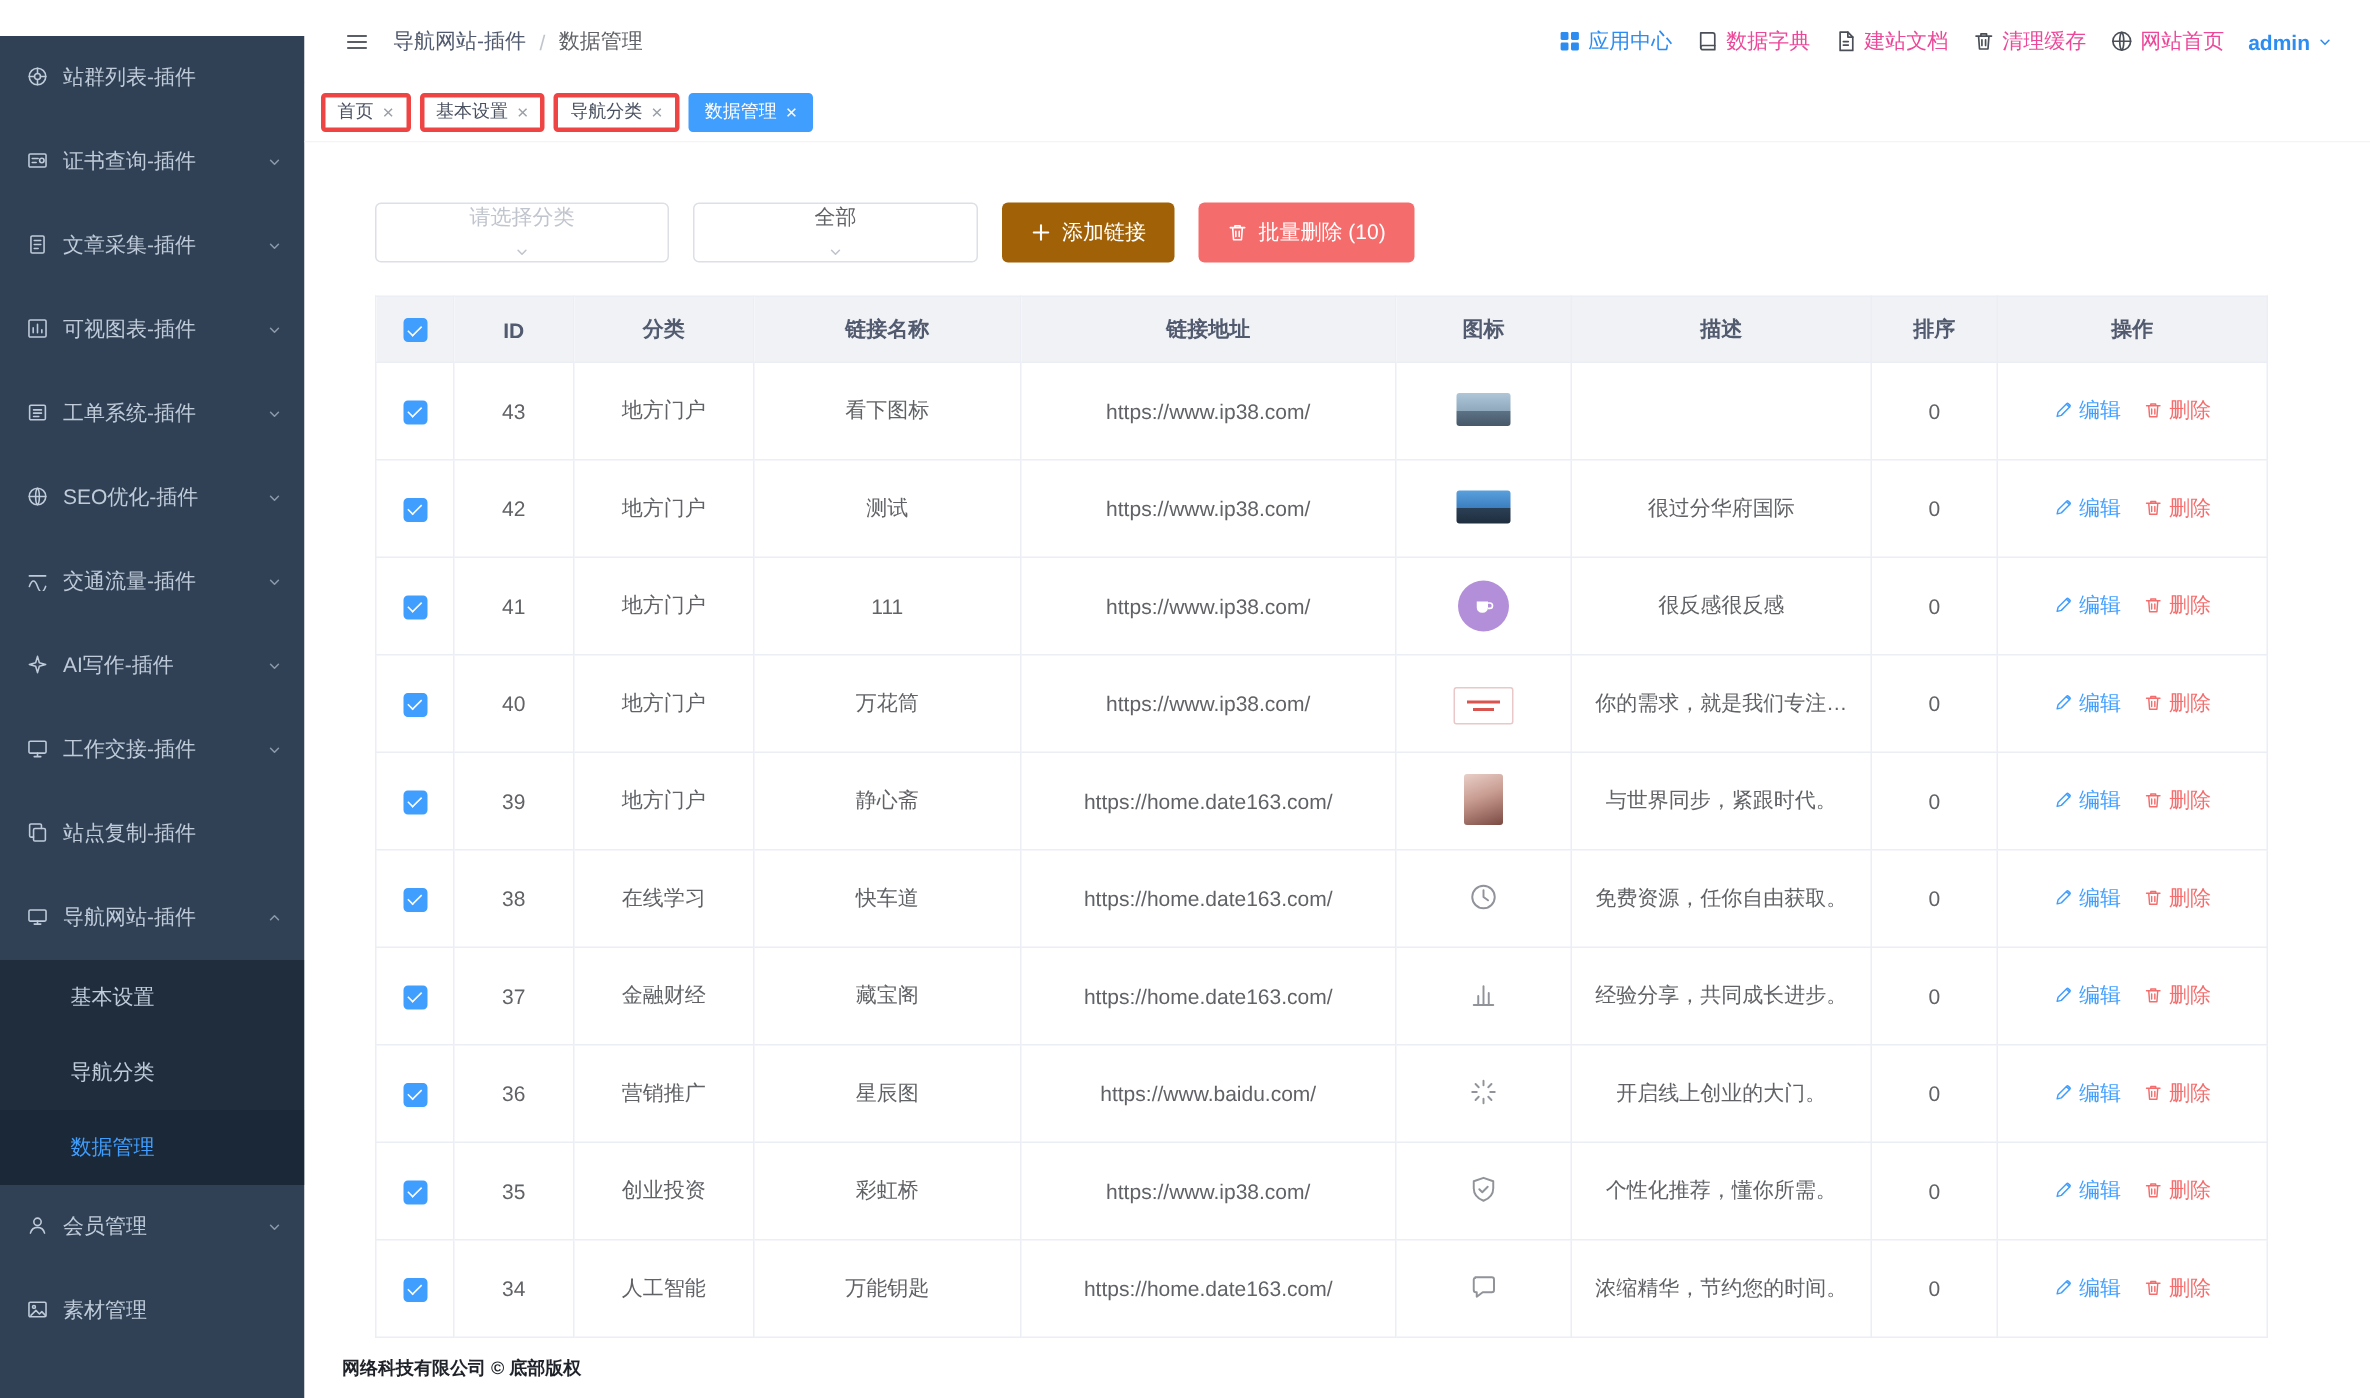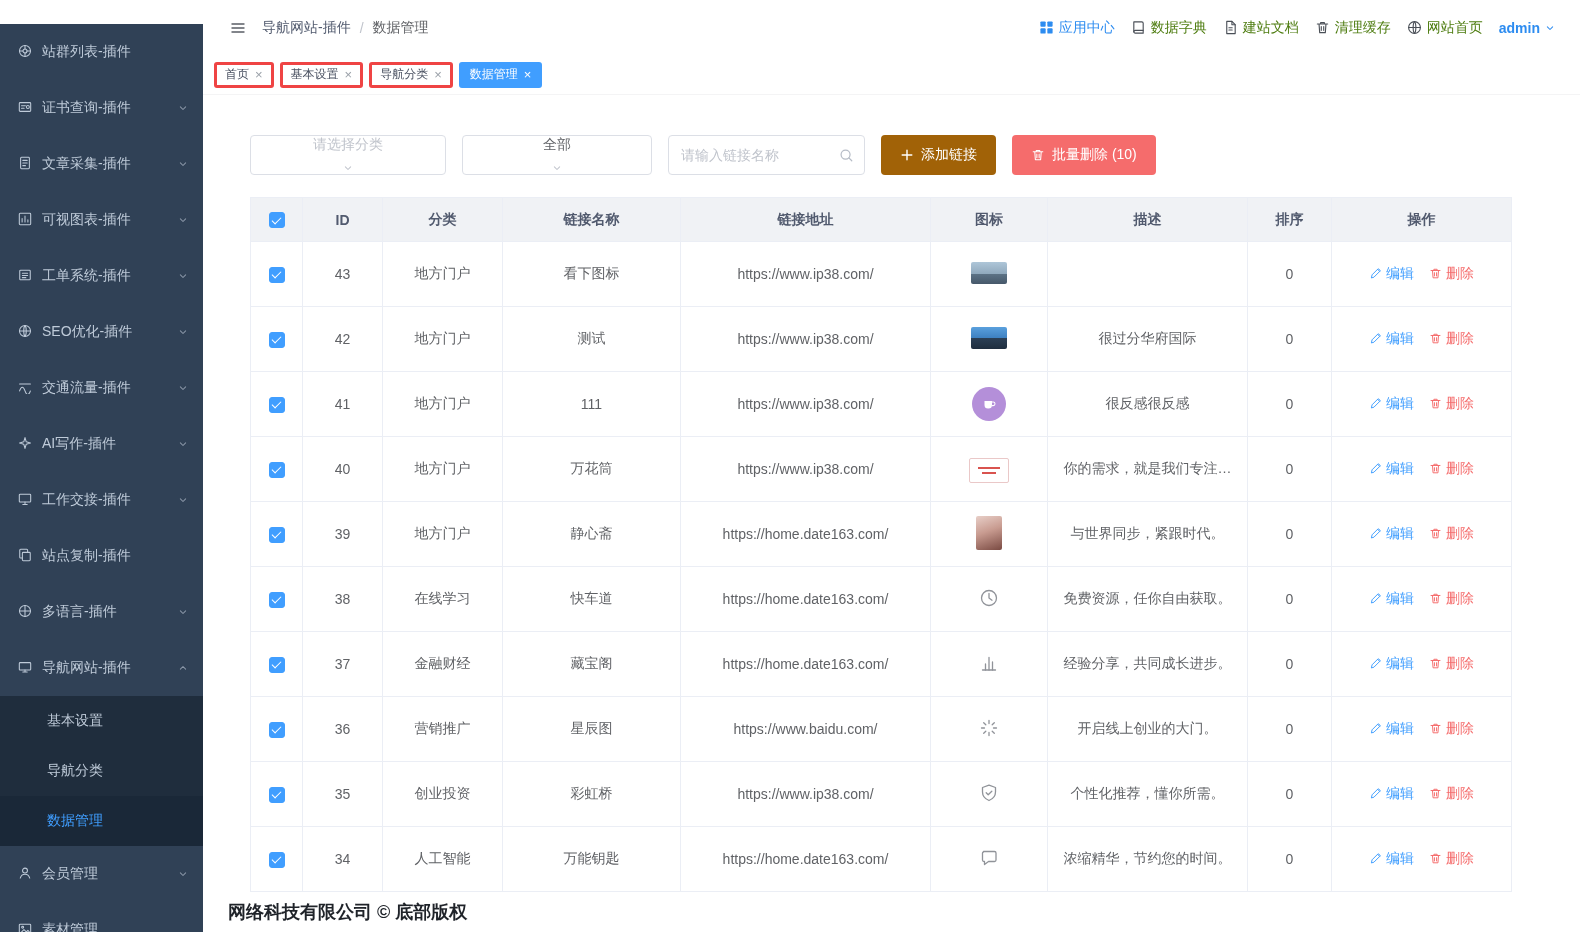--- a/index.html
+++ b/index.html
@@ -22,21 +22,21 @@
   .main { flex:1; display:flex; flex-direction:column; min-width:0; }
 
   .topbar { height:55px; background:#fff; display:flex; align-items:center; justify-content:space-between; padding:0 24px 0 27px; flex-shrink:0; }
   .topbar-left { display:flex; align-items:center; gap:16px; }
   .hamburger { color:#5a5e66; display:inline-flex; cursor:pointer; }
   .breadcrumb { display:flex; align-items:center; gap:9px; font-size:14px; }
   .crumb { color:#515a6e; cursor:pointer; }
   .crumb.current { color:#606266; cursor:default; }
   .crumb-sep { color:#c0c4cc; }
   .topbar-right { display:flex; align-items:center; gap:16px; }
-  .top-action { display:flex; align-items:center; gap:5px; color:#4d7c0f; cursor:pointer; font-size:14px; }
+  .top-action { display:flex; align-items:center; gap:5px; color:#ec4899; cursor:pointer; font-size:14px; }
   .top-action .icon { display:inline-flex; color:#4a4f57; }
   .top-action.highlight, .top-action.highlight .icon { color:#2d8cf0; }
   .user { display:flex; align-items:center; gap:4px; color:#2d8cf0; font-weight:bold; cursor:pointer; }
   .user .chev-user { display:inline-flex; color:#2d8cf0; }
 
   .tabbar { height:40px; display:flex; align-items:center; gap:6px; padding:0 11px; background:#fff; border-bottom:1px solid #f4f4f5; flex-shrink:0; }
   .tab { height:26px; display:inline-flex; align-items:center; gap:6px; padding:0 8px; border:3px solid #ef4444; border-radius:3px; background:#fff; color:#495060; font-size:12px; cursor:pointer; }
   .tab .tab-close { font-size:13px; line-height:1; color:#9aa0a8; }
   .tab.active { background:#409eff; border-color:#409eff; color:#fff; }
   .tab.active .tab-close { color:#fff; }
@@ -76,21 +76,21 @@
   .thumb { display:inline-block; width:36px; height:22px; border-radius:2px; }
   .t-city { background:linear-gradient(180deg,#aec6d8 0%,#8fa8bc 55%,#5c7285 55%,#46586a 100%); }
   .t-land { background:linear-gradient(180deg,#5aa0dd 0%,#3c7fc0 52%,#2b3f55 52%,#1f2e3f 100%); }
   .thumb.portrait { width:26px; height:34px; }
   .t-girl { background:linear-gradient(160deg,#e8cfc8 0%,#c89b90 45%,#7a4a42 100%); }
   .badge-circle { width:34px; height:34px; border-radius:50%; background:#b48fd9; display:inline-flex; align-items:center; justify-content:center; }
   .card-red { display:inline-flex; flex-direction:column; gap:3px; justify-content:center; align-items:center; width:40px; height:25px; background:#fff; border:1px solid #eac8c8; border-radius:2px; }
   .card-red i { display:block; width:22px; height:2px; background:#d9534f; }
   .card-red i + i { width:14px; }
 
-  .footer { height:40px; background:#fff; display:flex; align-items:center; padding-left:25px; font-weight:bold; color:#1f2329; font-size:18px; flex-shrink:0; }
+  .footer { height:40px; background:#fff; display:flex; align-items:center; padding-left:25px; font-weight:bold; color:#1f2329; font-size:12px; flex-shrink:0; }
 </style>
 </head>
 <body>
 
 <div class="app">
   <aside class="sidebar">
     <nav>
         <div class="side-item">
           <span class="icon "><svg viewBox="0 0 16 16" width="14" height="14" fill="none" stroke="currentColor" stroke-width="1.2" stroke-linecap="round" stroke-linejoin="round">
               <circle cx="8" cy="8" r="6.3"></circle>
@@ -194,32 +194,20 @@
               <path d="M4.5 6.5L8 10l3.5-3.5"></path>
             </svg>
           </span>
         </div>
         <div class="side-item">
           <span class="icon "><svg viewBox="0 0 16 16" width="14" height="14" fill="none" stroke="currentColor" stroke-width="1.2" stroke-linecap="round" stroke-linejoin="round">
               <rect x="5" y="5" width="9" height="9.5" rx="1"></rect>
               <path d="M11 5V2.5a1 1 0 0 0-1-1H3a1 1 0 0 0-1 1v8a1 1 0 0 0 1 1h2"></path>
             </svg></span>
           <span class="side-label">站点复制-插件</span>
-        </div>
-        <div class="side-item">
-          <span class="icon "><svg viewBox="0 0 16 16" width="14" height="14" fill="none" stroke="currentColor" stroke-width="1.2" stroke-linecap="round" stroke-linejoin="round">
-              <circle cx="8" cy="8" r="6.3"></circle>
-              <path d="M1.7 8h12.6M8 1.7v12.6"></path>
-            </svg></span>
-          <span class="side-label">多语言-插件</span>
-          <span class="chev down">
-            <svg viewBox="0 0 16 16" width="12" height="12" fill="none" stroke="currentColor" stroke-width="1.4" stroke-linecap="round" stroke-linejoin="round">
-              <path d="M4.5 6.5L8 10l3.5-3.5"></path>
-            </svg>
-          </span>
         </div>
         <div class="side-item open">
           <span class="icon "><svg viewBox="0 0 16 16" width="14" height="14" fill="none" stroke="currentColor" stroke-width="1.2" stroke-linecap="round" stroke-linejoin="round">
               <rect x="1.5" y="3" width="13" height="8.5" rx="1"></rect>
               <path d="M5.5 13.8h5M8 11.5v2.3"></path>
             </svg></span>
           <span class="side-label">导航网站-插件</span>
           <span class="chev up">
             <svg viewBox="0 0 16 16" width="12" height="12" fill="none" stroke="currentColor" stroke-width="1.4" stroke-linecap="round" stroke-linejoin="round">
               <path d="M4.5 6.5L8 10l3.5-3.5"></path>
@@ -362,29 +350,20 @@
             </span>
         </div>
         <div class="select w2">
           <span class="val">全部</span>
           <span class="icon">
               <svg viewBox="0 0 16 16" width="12" height="12" fill="none" stroke="currentColor" stroke-width="1.4" stroke-linecap="round" stroke-linejoin="round">
                 <path d="M4.5 6.5L8 10l3.5-3.5"></path>
               </svg>
             </span>
         </div>
-        <div class="search-box">
-          <input placeholder="请输入链接名称" style="">
-          <span class="icon">
-              <svg viewBox="0 0 16 16" width="15" height="15" fill="none" stroke="currentColor" stroke-width="1.3" stroke-linecap="round" stroke-linejoin="round">
-                <circle cx="7" cy="7" r="4.8"></circle>
-                <path d="M10.6 10.6l3 3"></path>
-              </svg>
-            </span>
-        </div>
         <button class="btn btn-primary">
           <span class="icon">
               <svg viewBox="0 0 16 16" width="14" height="14" fill="none" stroke="#fff" stroke-width="1.6" stroke-linecap="round" stroke-linejoin="round">
                 <path d="M8 2.5v11M2.5 8h11"></path>
               </svg>
             </span>
           <span>添加链接</span>
         </button>
         <button class="btn btn-danger">
           <span class="icon">

